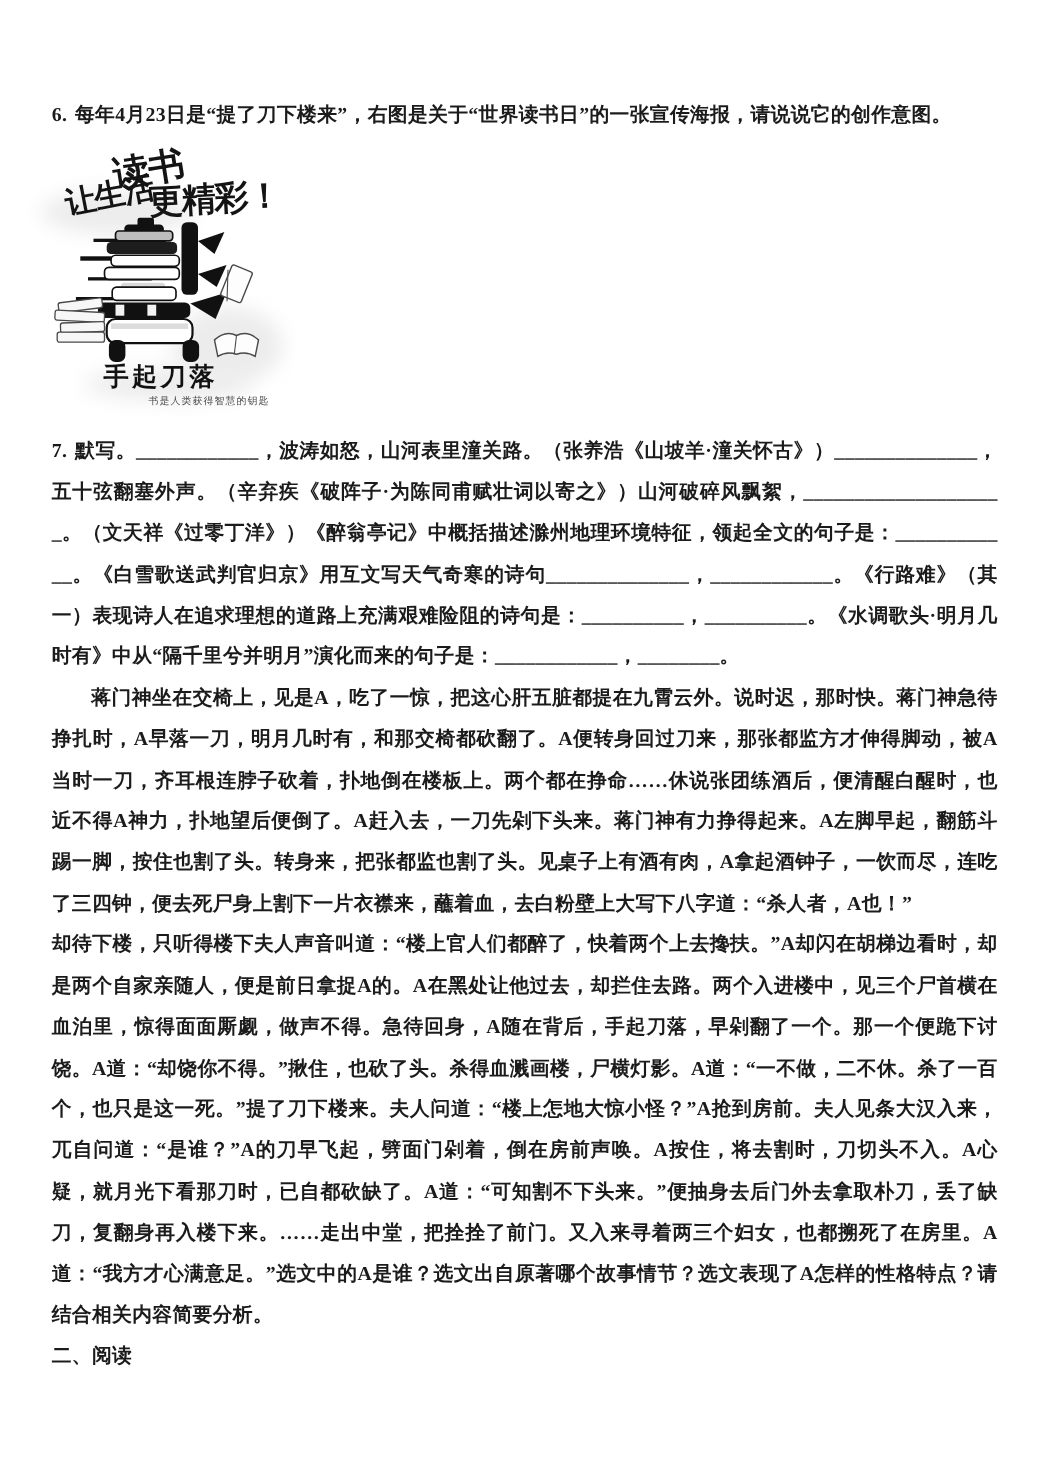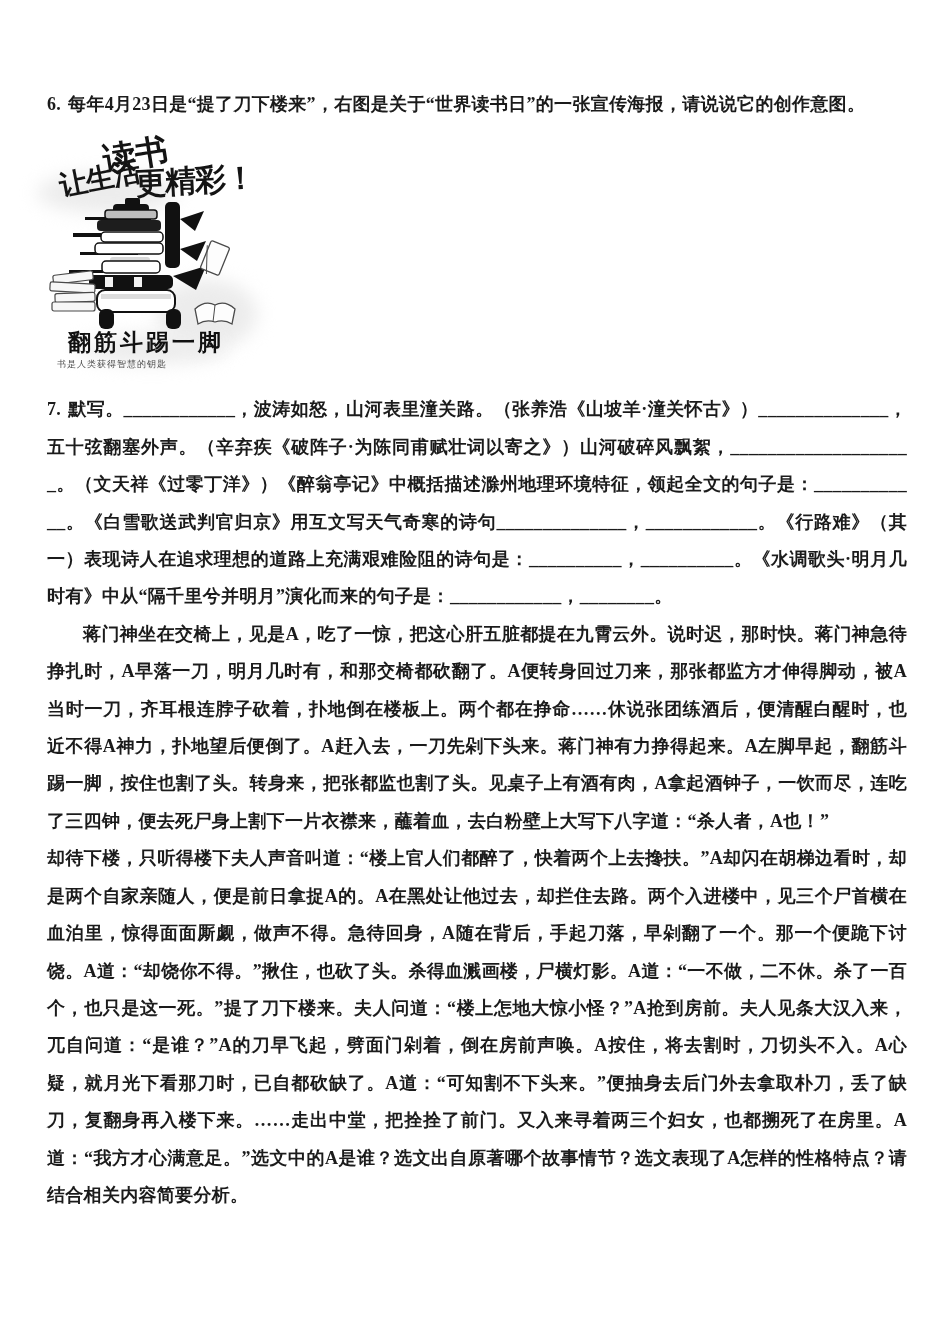--- a/index.html
+++ b/index.html
@@ -76,23 +76,23 @@
     width: 100%;
     text-align: center;
     font-size: 23px;
     font-weight: bold;
     letter-spacing: 3px;
     color: #111;
   }
   .poster-subtitle {
     position: absolute;
     top: 219px;
-    left: 10px;
+    left: 0;
     width: 100%;
-    text-align: left;
+    text-align: right;
     font-size: 9px;
     color: #4a4a4a;
     letter-spacing: 1px;
   }
 </style>
 </head>
 <body>
 
 <div class="page">
   <div class="content">
@@ -151,26 +151,27 @@
           <rect x="158" y="46" width="20" height="30" rx="2" fill="#fdfdfd" stroke="#4a4a4a" stroke-width="1.3" transform="rotate(22 168 61)"></rect>
           <line x1="156" y1="52" x2="166" y2="79" stroke="#4a4a4a" stroke-width="1" transform="rotate(22 168 61)"></line>
         </g>
 
         <g>
           <path d="M148 112 q10 -9 20 -4 q10 -5 20 4 l-3 15 q-8 -5 -17 -2 q-9 -3 -17 2 z" fill="#fdfdfd" stroke="#4a4a4a" stroke-width="1.3"></path>
           <line x1="168" y1="108" x2="166" y2="125" stroke="#4a4a4a" stroke-width="1"></line>
         </g>
       </svg>
 
-      <div class="poster-title">翻筋斗踢一脚</div>
+      <div class="poster-title">手起刀落</div>
       <div class="poster-subtitle">书是人类获得智慧的钥匙</div>
     </div>
 
     <p class="doc"><span class="qnum">7.</span><span>默写。____________，波涛如怒，山河表里潼关路。（张养浩《山坡羊·潼关怀古》）______________，五十弦翻塞外声。（辛弃疾《破阵子·为陈同甫赋壮词以寄之》）山河破碎风飘絮，____________________。（文天祥《过零丁洋》）《醉翁亭记》中概括描述滁州地理环境特征，领起全文的句子是：____________。《白雪歌送武判官归京》用互文写天气奇寒的诗句______________，____________。《行路难》（其一）表现诗人在追求理想的道路上充满艰难险阻的诗句是：__________，__________。《水调歌头·明月几时有》中从“隔千里兮并明月”演化而来的句子是：____________，________。</span></p>
 
 
     <p class="doc indent1">蒋门神坐在交椅上，见是A，吃了一惊，把这心肝五脏都提在九霄云外。说时迟，那时快。蒋门神急待挣扎时，A早落一刀，明月几时有，和那交椅都砍翻了。A便转身回过刀来，那张都监方才伸得脚动，被A当时一刀，齐耳根连脖子砍着，扑地倒在楼板上。两个都在挣命……休说张团练酒后，便清醒白醒时，也近不得A神力，扑地望后便倒了。A赶入去，一刀先剁下头来。蒋门神有力挣得起来。A左脚早起，翻筋斗踢一脚，按住也割了头。转身来，把张都监也割了头。见桌子上有酒有肉，A拿起酒钟子，一饮而尽，连吃了三四钟，便去死尸身上割下一片衣襟来，蘸着血，去白粉壁上大写下八字道：“杀人者，A也！”</p>
 
     <p class="doc">却待下楼，只听得楼下夫人声音叫道：“楼上官人们都醉了，快着两个上去搀扶。”A却闪在胡梯边看时，却是两个自家亲随人，便是前日拿捉A的。A在黑处让他过去，却拦住去路。两个入进楼中，见三个尸首横在血泊里，惊得面面厮觑，做声不得。急待回身，A随在背后，手起刀落，早剁翻了一个。那一个便跪下讨饶。A道：“却饶你不得。”揪住，也砍了头。杀得血溅画楼，尸横灯影。A道：“一不做，二不休。杀了一百个，也只是这一死。”提了刀下楼来。夫人问道：“楼上怎地大惊小怪？”A抢到房前。夫人见条大汉入来，兀自问道：“是谁？”A的刀早飞起，劈面门剁着，倒在房前声唤。A按住，将去割时，刀切头不入。A心疑，就月光下看那刀时，已自都砍缺了。A道：“可知割不下头来。”便抽身去后门外去拿取朴刀，丢了缺刀，复翻身再入楼下来。……走出中堂，把拴拴了前门。又入来寻着两三个妇女，也都搠死了在房里。A道：“我方才心满意足。”选文中的A是谁？选文出自原著哪个故事情节？选文表现了A怎样的性格特点？请结合相关内容简要分析。</p>
 
+    <p class="doc">二、阅读</p>
 
   </div>
 </div>
 
 </body></html>

